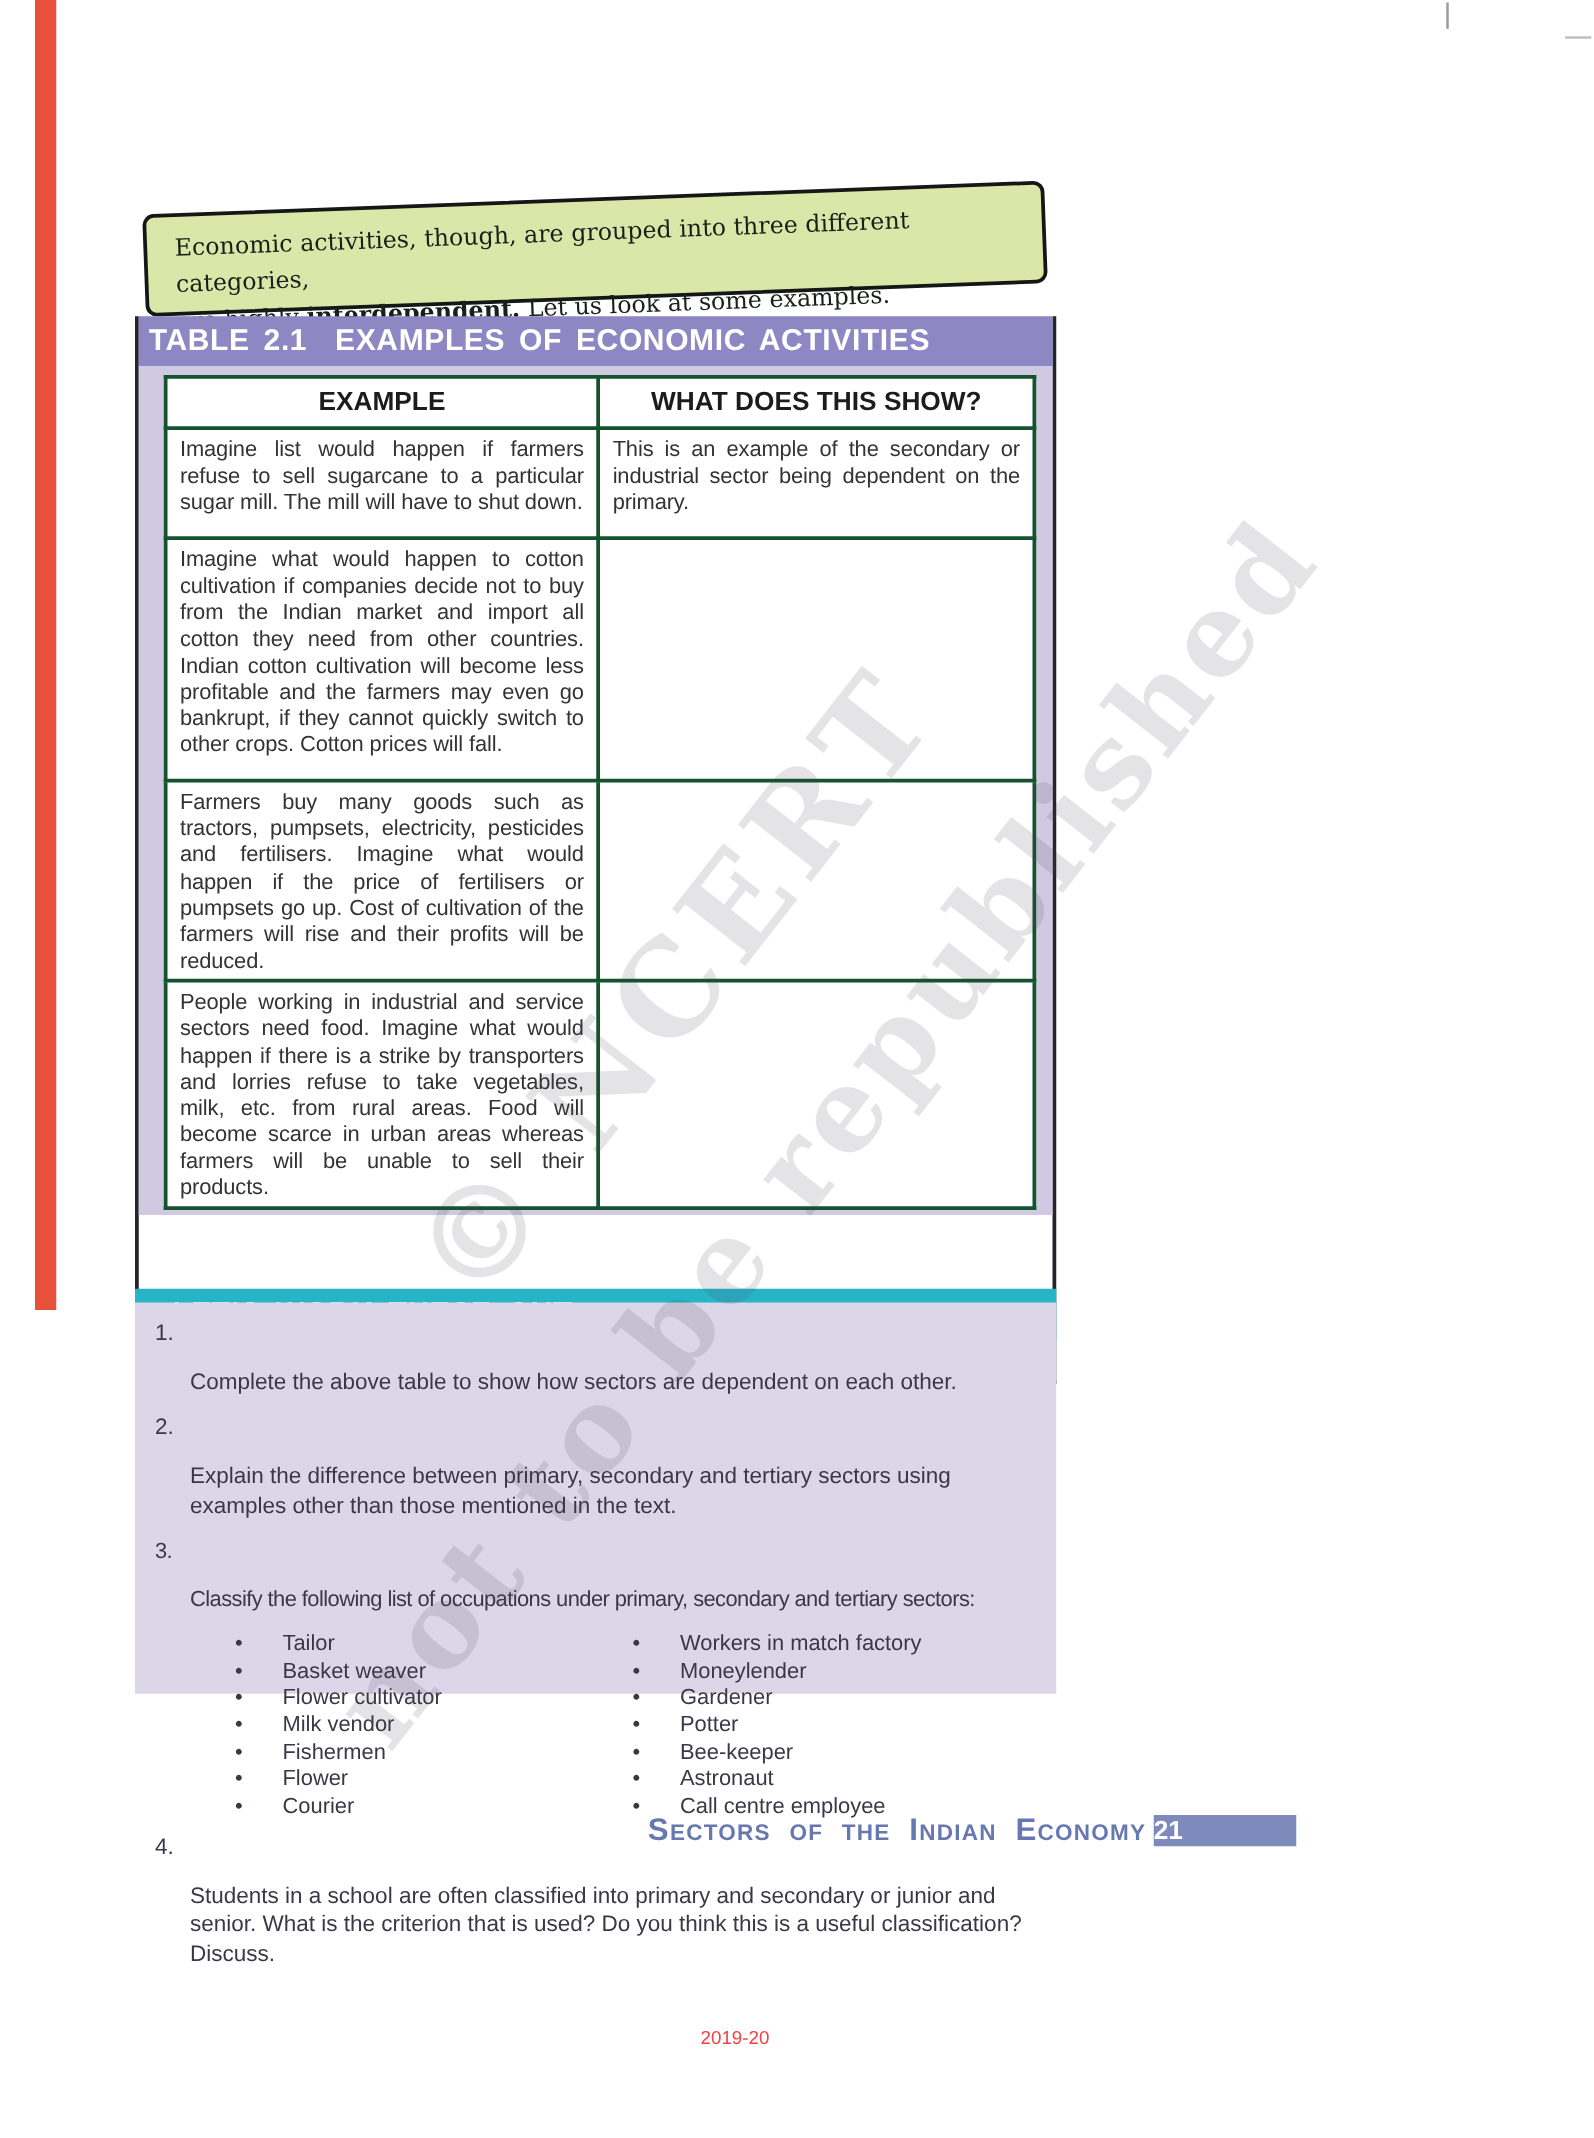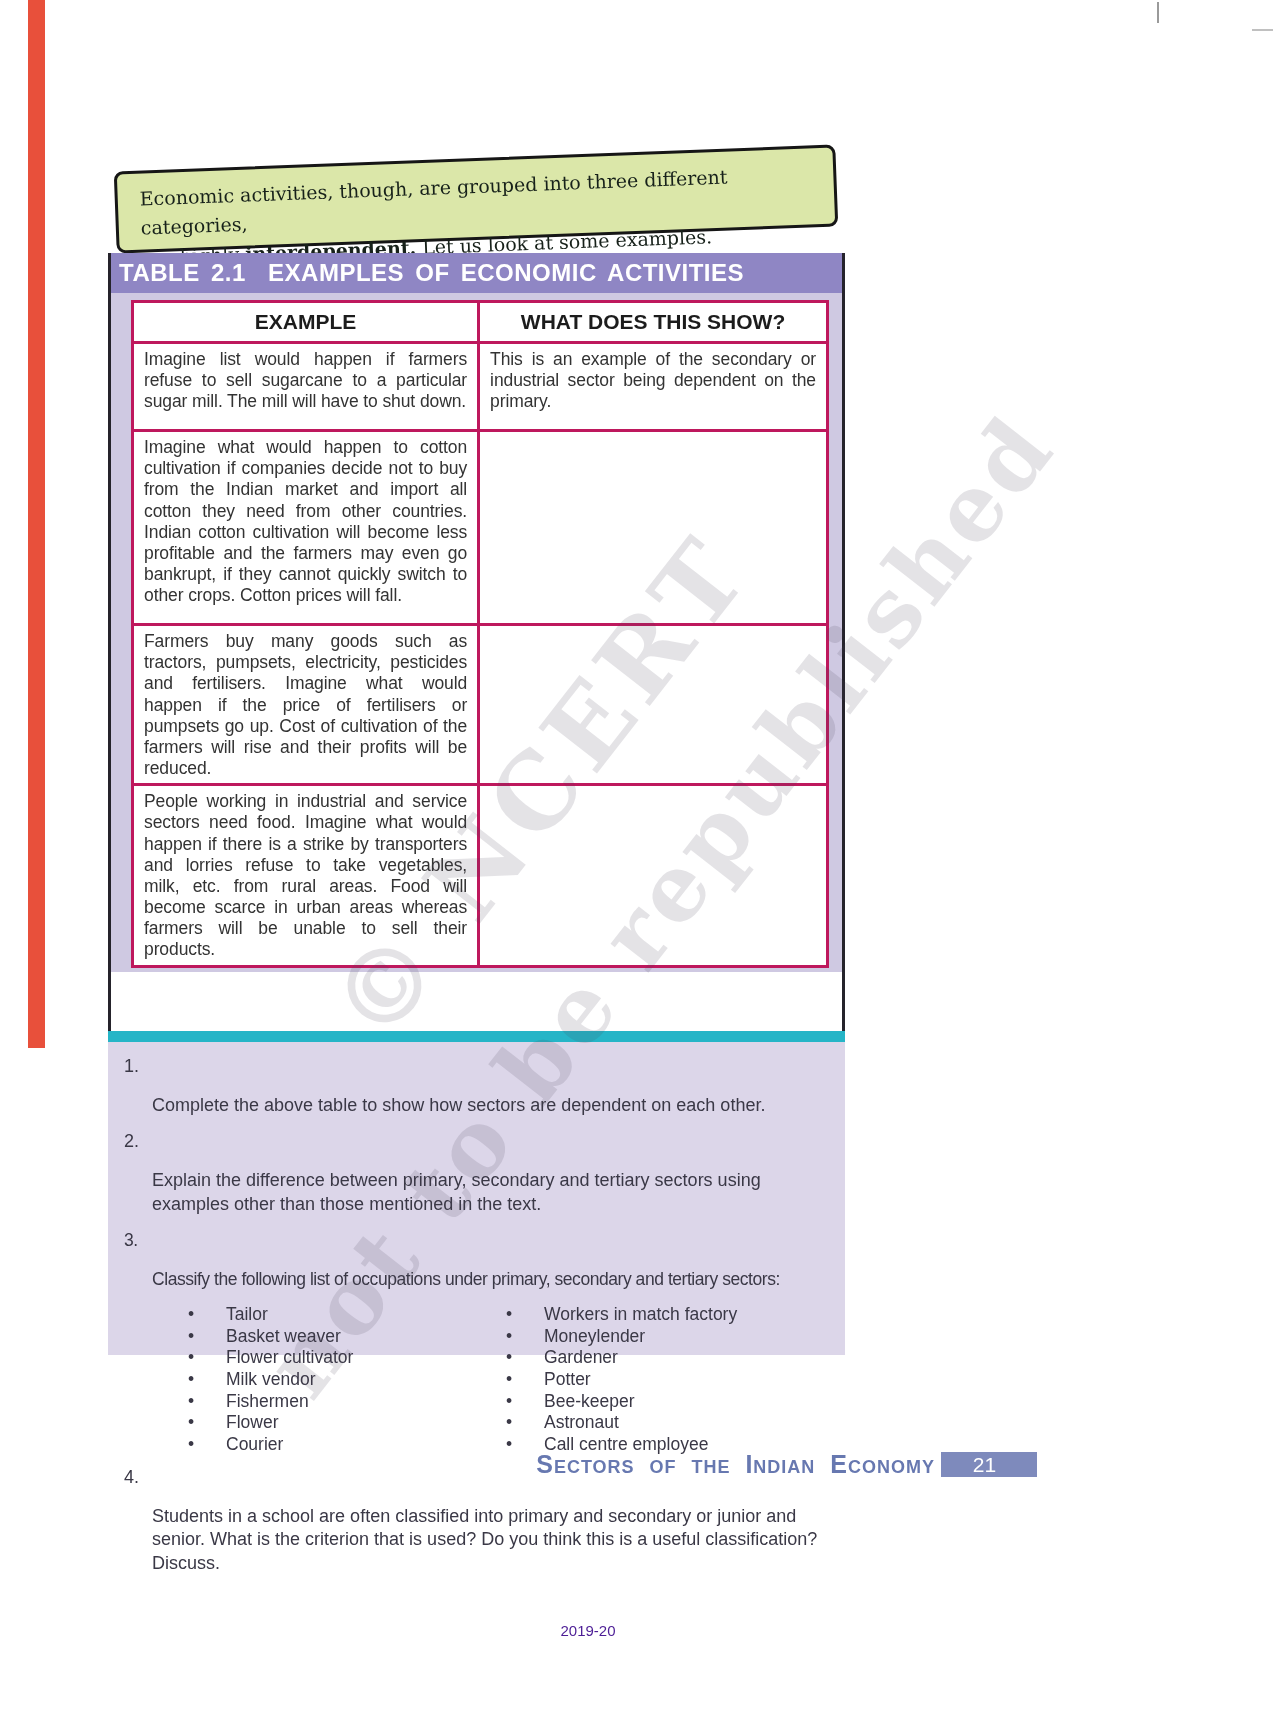--- a/index.html
+++ b/index.html
@@ -32,21 +32,21 @@
     position:absolute; left:108px; top:253px; width:737px; height:854px;
     border:3px solid #25232b; border-top:none;
   }
   .table-band {
     height:40px; background:#8f86c4; color:#ffffff;
     font-size:24px; font-weight:bold; letter-spacing:0.5px; word-spacing:4px;
     padding:6px 0 0 8px; white-space:pre-wrap;
   }
   .table-body { height:679px; background:#cfc9e2; padding:7px 13px 0 20px; }
   table.econ { border-collapse:collapse; width:100%; background:#ffffff; }
-  table.econ th, table.econ td { border:3px solid #be185d; vertical-align:top; }
+  table.econ th, table.econ td { border:3px solid #14532d; vertical-align:top; }
   table.econ th {
     font-size:21px; font-weight:bold; color:#1c1c1c; text-align:center; padding:7px 4px;
   }
   table.econ td {
     font-size:17.5px; line-height:1.21; color:#333333; padding:5px 10px 4px 10px;
     text-align:justify; letter-spacing:-0.1px;
   }
   .col-example { width:49.8%; }
   .col-shows   { width:50.2%; }
   .r1 td { height:88px; } .r2 td { height:194px; } .r3 td { height:146px; } .r4 td { height:177px;margin-left:48px; }
@@ -73,27 +73,27 @@
   .occ-col li { display:flex; font-size:17.5px; line-height:1.24; }
   .bullet { width:44px; flex:none; text-align:left; padding-left:6px; }
 
   
   .footer { position:absolute; top:1450px; right:238px; display:flex; align-items:center; }
   .chapter {
     font-variant:small-caps; font-weight:bold; color:#6778b0;
     font-size:25px; letter-spacing:1px; word-spacing:7px;text-align:right;
   }
   .pagebar {
-    display:inline-flex; justify-content:center; align-items:center;
-    width:96px; height:25px; margin-left:6px; padding-right:9px;
-    background:#7e8abc; color:#ffffff; font-size:21px; font-weight:normal;
+    display:inline-flex; justify-content:flex-start; align-items:center;
+    width:114px; height:25px; margin-left:6px; padding-right:9px;
+    background:#7e8abc; color:#ffffff; font-size:21px; font-weight:bold;
   }
 
   .year { position:absolute; top:1622px; left:108px; width:960px; text-align:center;
-          font-size:15px; color:#4c1d95; }
+          font-size:15px; color:#ef4444; }
 
   
   .wm { position:absolute; pointer-events:none; z-index:40;
         font-family:"DejaVu Serif", serif; color:rgba(72,70,88,0.15);
         white-space:nowrap; text-align:center; font-weight:bold; }
   .wm1 { left:140px; top:728px; width:800px; font-size:102px; letter-spacing:8px;
          transform:rotate(-52deg); }
   .wm2 { left:10px;  top:852px; width:1300px; font-size:92px; letter-spacing:5px;
          transform:rotate(-52deg); }
 </style>

